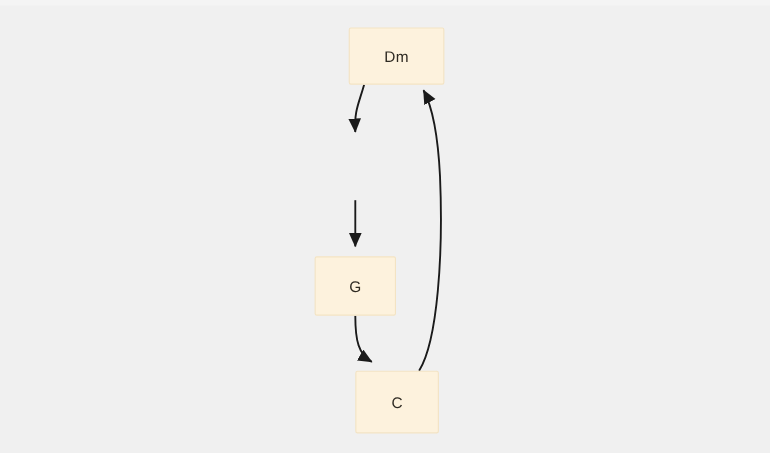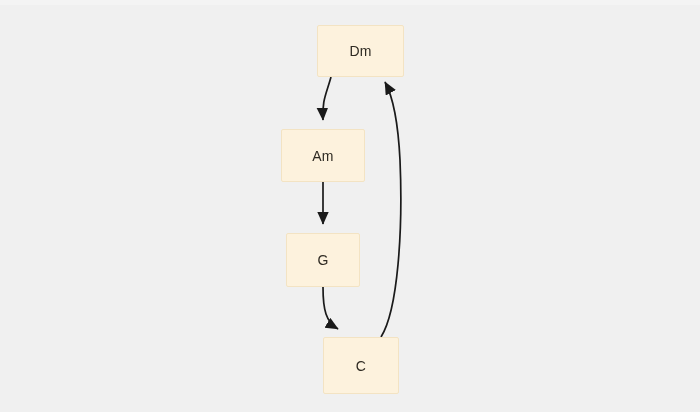--- a/index.html
+++ b/index.html
@@ -82,23 +82,20 @@
 
     <path d="M 323 287 C 323 310, 326 322, 338 329" fill="none" stroke="#1a1a1a" stroke-width="1.7" marker-end="url(#arrowhead)"></path>
 
     <path d="M 381 337 C 398 310, 403 230, 400 160 C 398 120, 392 95, 385 82" fill="none" stroke="#1a1a1a" stroke-width="1.7" marker-end="url(#arrowhead)"></path>
   </svg>
 
   <div class="node node-dm">
     <span class="node-label">Dm</span>
   </div>
 
-  <div class="node node-am">
-    <span class="node-label">Am</span>
-  </div>
 
   <div class="node node-g">
     <span class="node-label">G</span>
   </div>
 
   <div class="node node-c">
     <span class="node-label">C</span>
   </div>
 
 </div>

